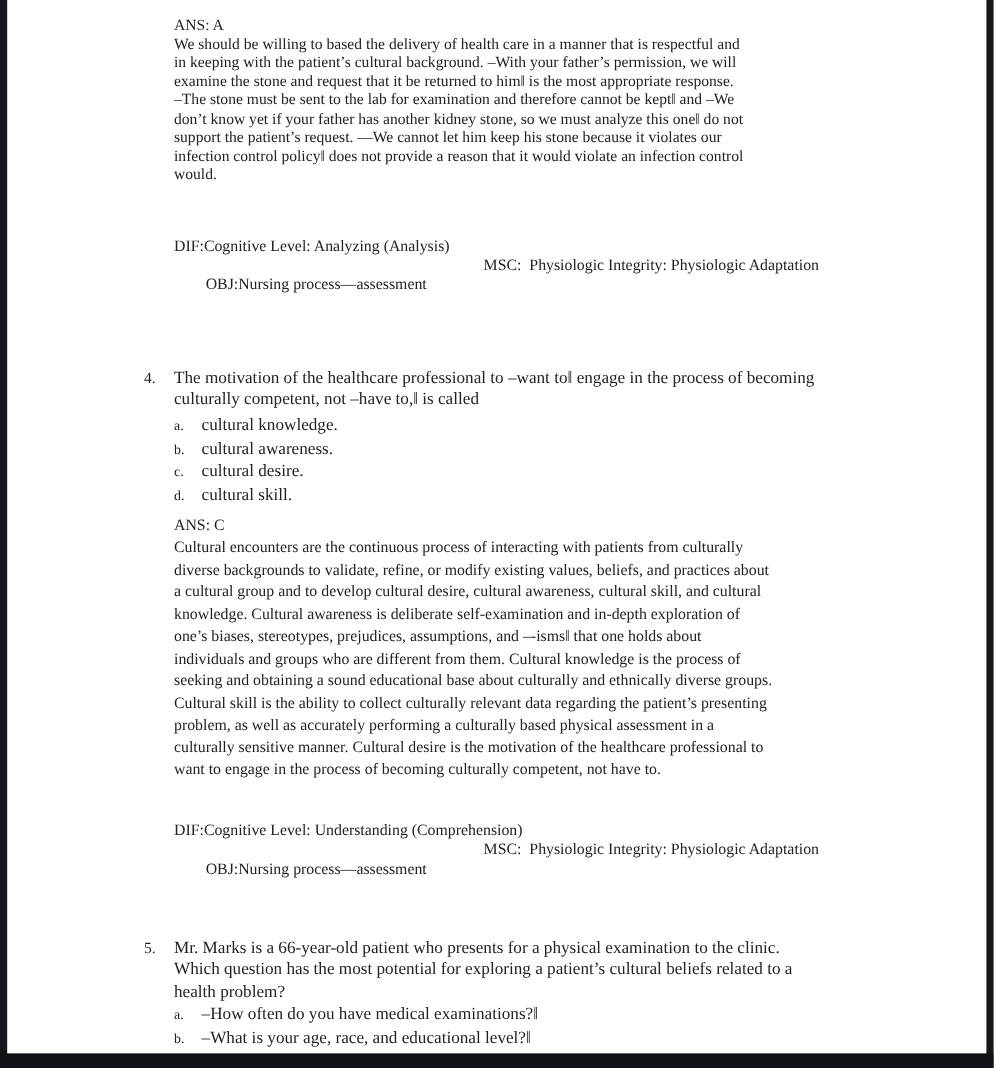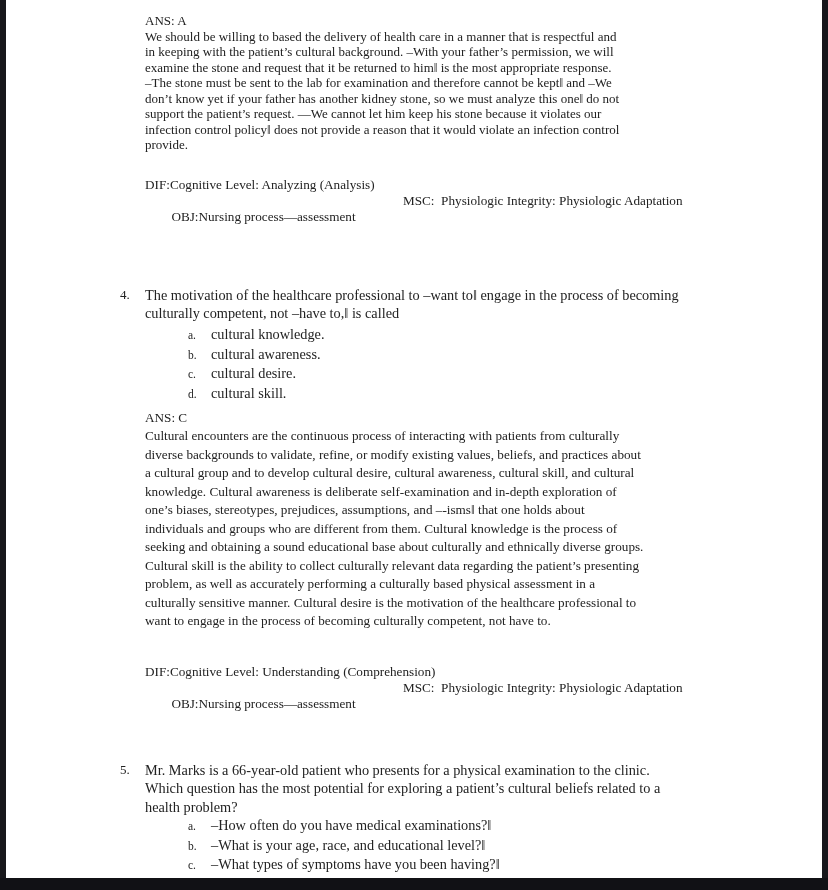--- a/index.html
+++ b/index.html
@@ -20,21 +20,21 @@
   
   .blk-small{font-size:13px;line-height:15.5px;}
   
   .blk-meta{font-size:13.2px;line-height:16.2px;}
   .meta-row{position:relative;white-space:pre;}
   .msc{position:absolute;left:258px;top:0;white-space:pre;}
   
   .blk-q{font-size:14.3px;line-height:18.4px;position:relative;}
   .qnum{position:absolute;left:-25px;top:0;font-size:13px;line-height:18.4px;}
   .opts{margin-top:0;}
-  .opt{white-space:pre;margin-left:43px;}
+  .opt{white-space:pre;}
   .opt .letter{display:inline-block;width:23px;font-size:11.5px;}
   
   .blk-wide{font-size:13.2px;line-height:18.5px;}
   .bar-bottom{
     position:absolute;left:0;top:878px;width:828px;height:12px;
     background:#111115;
   }
 </style>
 </head>
 <body>
@@ -44,24 +44,24 @@
 
     <section class="blk-small" style="margin-top:13px">
       <div class="line">ANS: A</div>
       <div class="line">We should be willing to based the delivery of health care in a manner that is respectful and</div>
       <div class="line">in keeping with the patient’s cultural background. –With your father’s permission, we will</div>
       <div class="line">examine the stone and request that it be returned to him‖ is the most appropriate response.</div>
       <div class="line">–The stone must be sent to the lab for examination and therefore cannot be kept‖ and –We</div>
       <div class="line">don’t know yet if your father has another kidney stone, so we must analyze this one‖ do not</div>
       <div class="line">support the patient’s request. —We cannot let him keep his stone because it violates our</div>
       <div class="line">infection control policy‖ does not provide a reason that it would violate an infection control</div>
-      <div class="line">provide.</div>
+      <div class="line">would.</div>
     </section>
 
-    <section class="blk-meta" style="margin-top:24px">
+    <section class="blk-meta" style="margin-top:44px">
       <div class="line">DIF:Cognitive Level: Analyzing (Analysis)</div>
       <div class="meta-row">
         <span class="line">OBJ:Nursing process—assessment</span>
         <span class="msc">MSC:  Physiologic Integrity: Physiologic Adaptation</span>
       </div>
     </section>
 
     <section class="blk-q" style="margin-top:28px">
       <span class="qnum">4.</span>
       <div class="line">The motivation of the healthcare professional to –want to‖ engage in the process of becoming</div>

